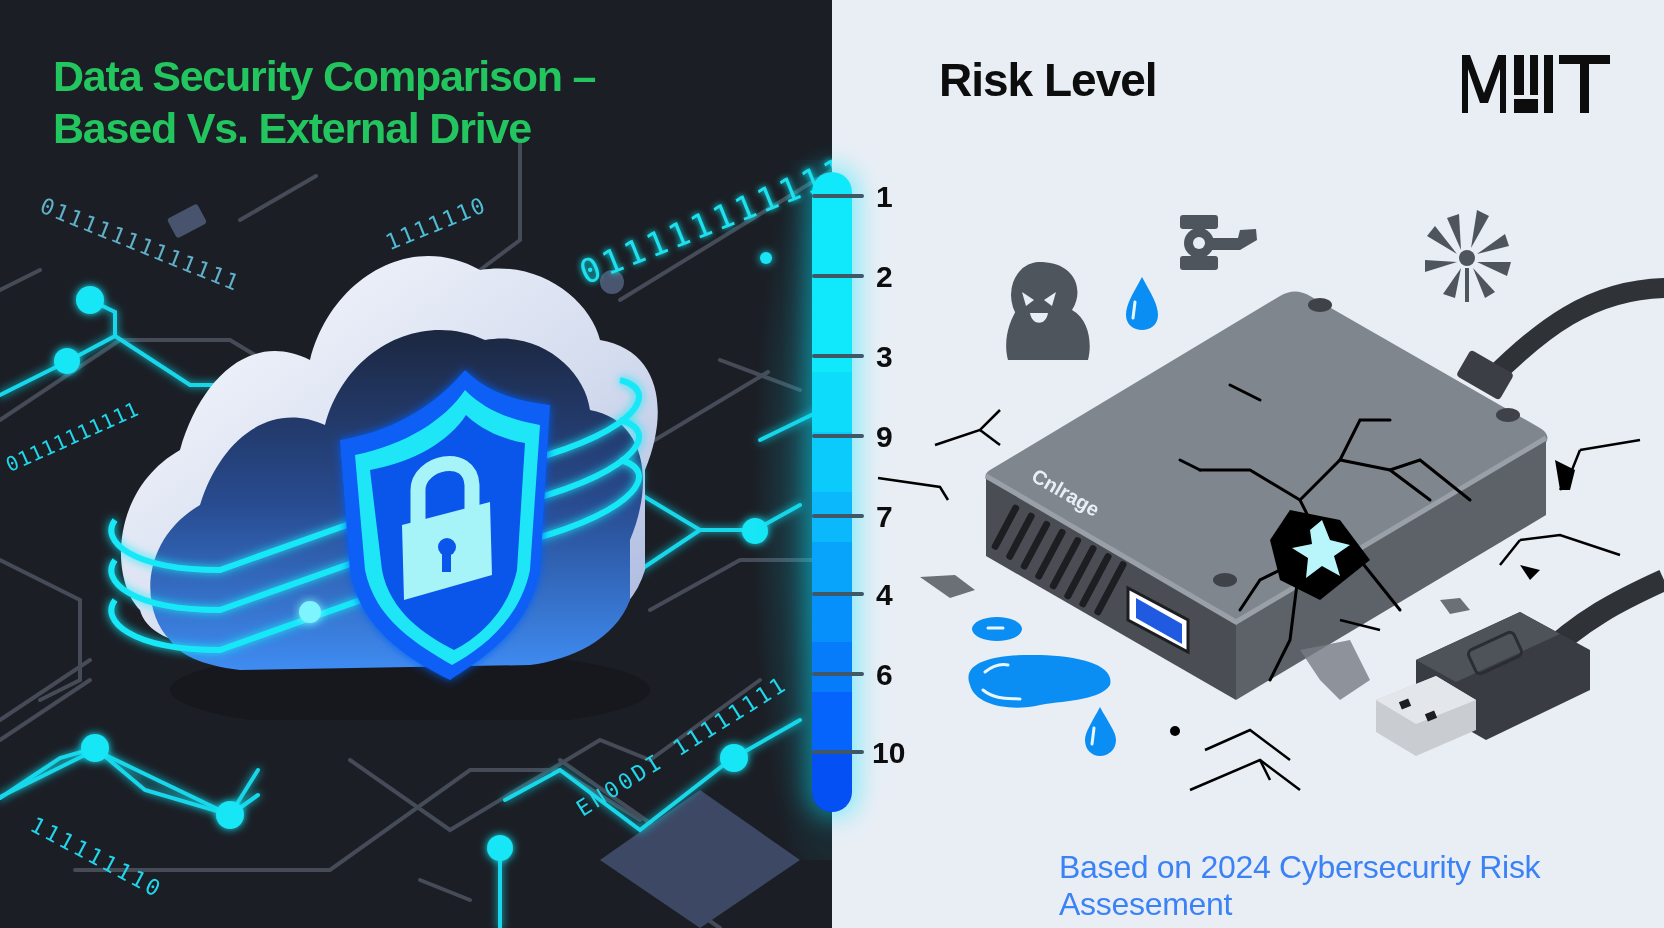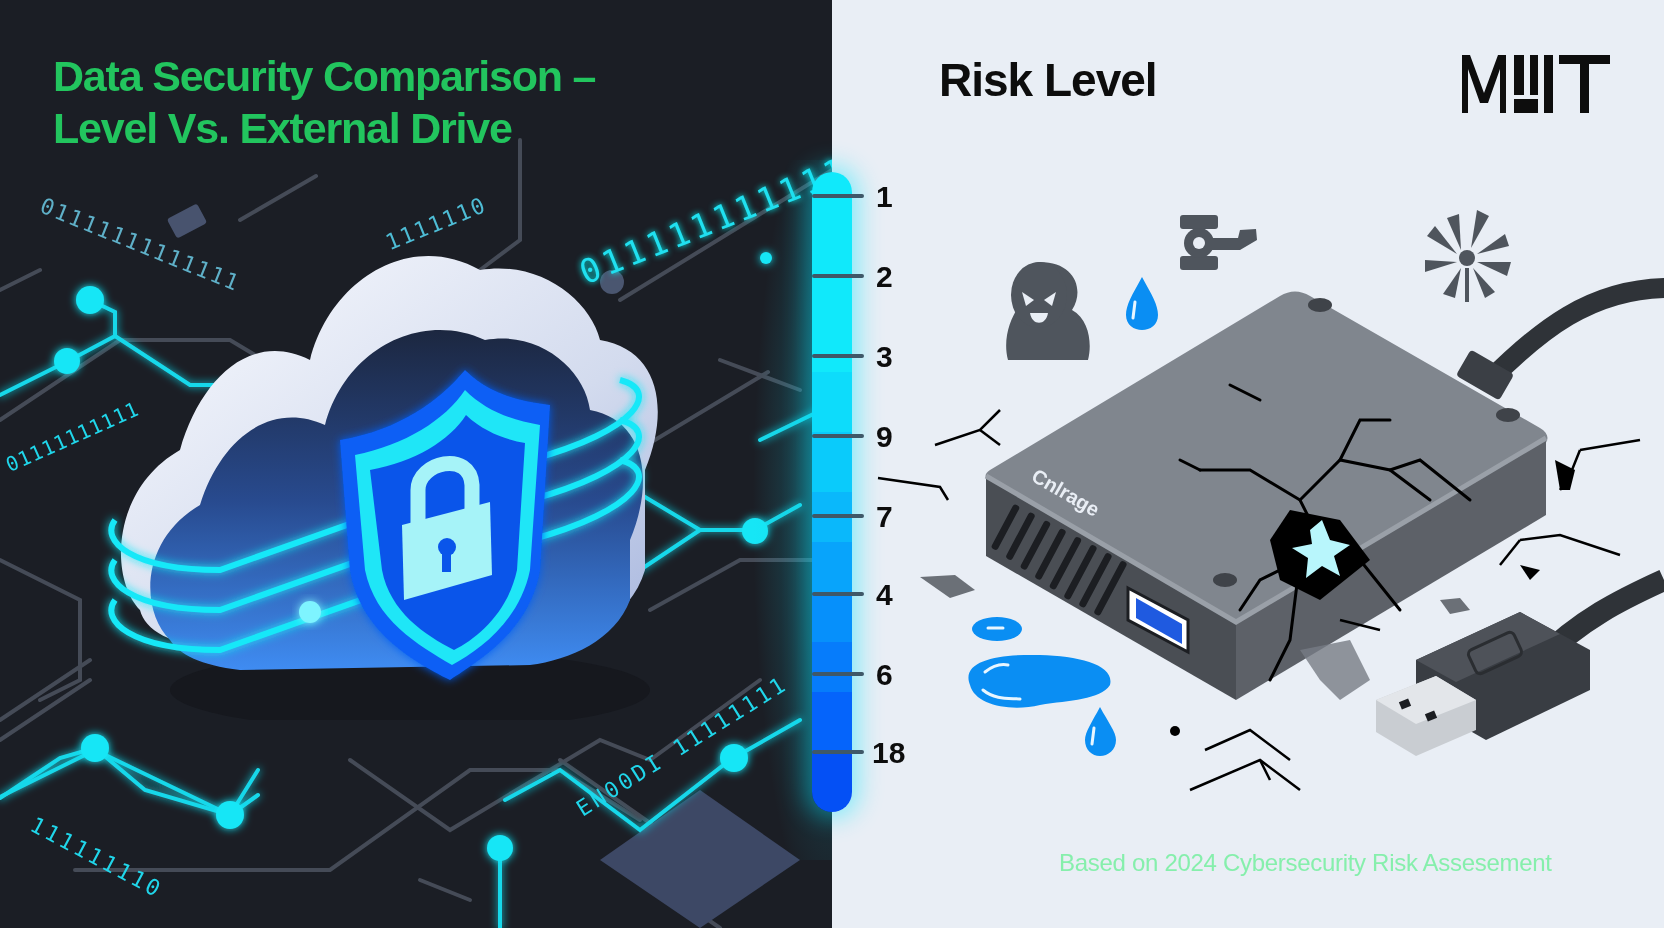--- a/index.html
+++ b/index.html
@@ -3,21 +3,21 @@
 <meta charset="utf-8">
 <style>
   html, body { margin: 0; padding: 0; }
   body { width: 1664px; height: 928px; overflow: hidden; position: relative; font-family: "Liberation Sans", sans-serif; background: #1b1e25; }
   .left-panel { position: absolute; left: 0; top: 0; width: 832px; height: 928px; background: #1b1e25; overflow: hidden; }
   .right-panel { position: absolute; left: 832px; top: 0; width: 832px; height: 928px; background: #e9eef5; overflow: hidden; }
   .title { position: absolute; left: 53px; top: 50px; color: #22c55e; font-weight: 700; font-size: 43px; line-height: 52px; letter-spacing: -1.2px; margin: 0; }
   .title span { display: block; }
   .risk-title { position: absolute; left: 939px; top: 53px; color: #0d0d0d; font-weight: 700; font-size: 46px; letter-spacing: -1px; margin: 0; }
   .logo { position: absolute; left: 1462px; top: 55px; width: 148px; height: 58px; }
-  .caption { position: absolute; left: 1059px; top: 849px; color: #86efac; font-size: 24px; letter-spacing: -0.3px; }
+  .caption { position: absolute; left: 1059px; top: 849px; color: #3b82f6; font-size: 32px; letter-spacing: -0.3px; }
   .scale-wrap { position: absolute; left: 812px; top: 172px; width: 110px; height: 640px; }
   .scale-bar { position: absolute; left: 0; top: 0; width: 40px; height: 640px; border-radius: 20px; overflow: hidden; box-shadow: 0 0 24px 6px rgba(0,230,255,0.45); }
   .scale-seg { width: 100%; }
   .tick { position: absolute; left: 0; width: 52px; height: 4px; background: #3f5868; border-radius: 2px; }
   .tick-label { position: absolute; left: 64px; font-size: 30px; font-weight: 700; color: #0d0d0d; line-height: 30px; }
   svg { display: block; }
   .abs { position: absolute; }
 </style>
 </head>
 <body>
@@ -147,21 +147,21 @@
     <g fill="#a6f3f8">
       <path d="M318 283 L318 250 C318 222 370 210 372 245 L372 275" fill="none" stroke="#a6f3f8" stroke-width="15"></path>
       <path d="M302 285 L390 262 L392 335 L304 360 Z"></path>
       <circle cx="347" cy="307" r="9" fill="#0a55ea"></circle>
       <rect x="342" y="308" width="9" height="24" fill="#0a55ea"></rect>
     </g>
   </svg>
 
   <h1 class="title">
     <span>Data Security Comparison –</span>
-    <span>Level Vs. External Drive</span>
+    <span>Based Vs. External Drive</span>
   </h1>
 </div>
 
 <div class="right-panel">
   <svg class="abs" style="left:0;top:0" width="832" height="928" viewBox="832 0 832 928">
 
     <g fill="#4f555d">
       <path d="M1008 360 C1000 330 1020 300 1030 295 C1020 270 1030 262 1040 262 C1075 262 1085 290 1072 310 C1090 320 1092 345 1088 360 Z"></path>
       <ellipse cx="1039" cy="295" rx="28" ry="33"></ellipse>
       <path d="M1022 292 L1034 300 L1026 306 Z" fill="#e9eef5"></path>
@@ -303,21 +303,21 @@
   <div class="tick" style="top:420px"></div>
   <div class="tick" style="top:500px"></div>
   <div class="tick" style="top:578px"></div>
   <div class="tick-label" style="top:10px">1</div>
   <div class="tick-label" style="top:90px">2</div>
   <div class="tick-label" style="top:170px">3</div>
   <div class="tick-label" style="top:250px">9</div>
   <div class="tick-label" style="top:330px">7</div>
   <div class="tick-label" style="top:408px">4</div>
   <div class="tick-label" style="top:488px">6</div>
-  <div class="tick-label" style="top:566px;left:60px">18</div>
+  <div class="tick-label" style="top:566px;left:60px">10</div>
 </div>
 
 <h2 class="risk-title">Risk Level</h2>
 
 <svg class="logo" viewBox="0 0 148 58">
   <g fill="#0d0d0d">
     <path d="M0 0 L8 0 L22 38 L36 0 L44 0 L44 58 L38 58 L38 14 L26 48 L18 48 L6 14 L6 58 L0 58 Z"></path>
     <rect x="52" y="0" width="10" height="40"></rect>
     <rect x="52" y="44" width="24" height="14"></rect>
     <rect x="68" y="0" width="8" height="40"></rect>

